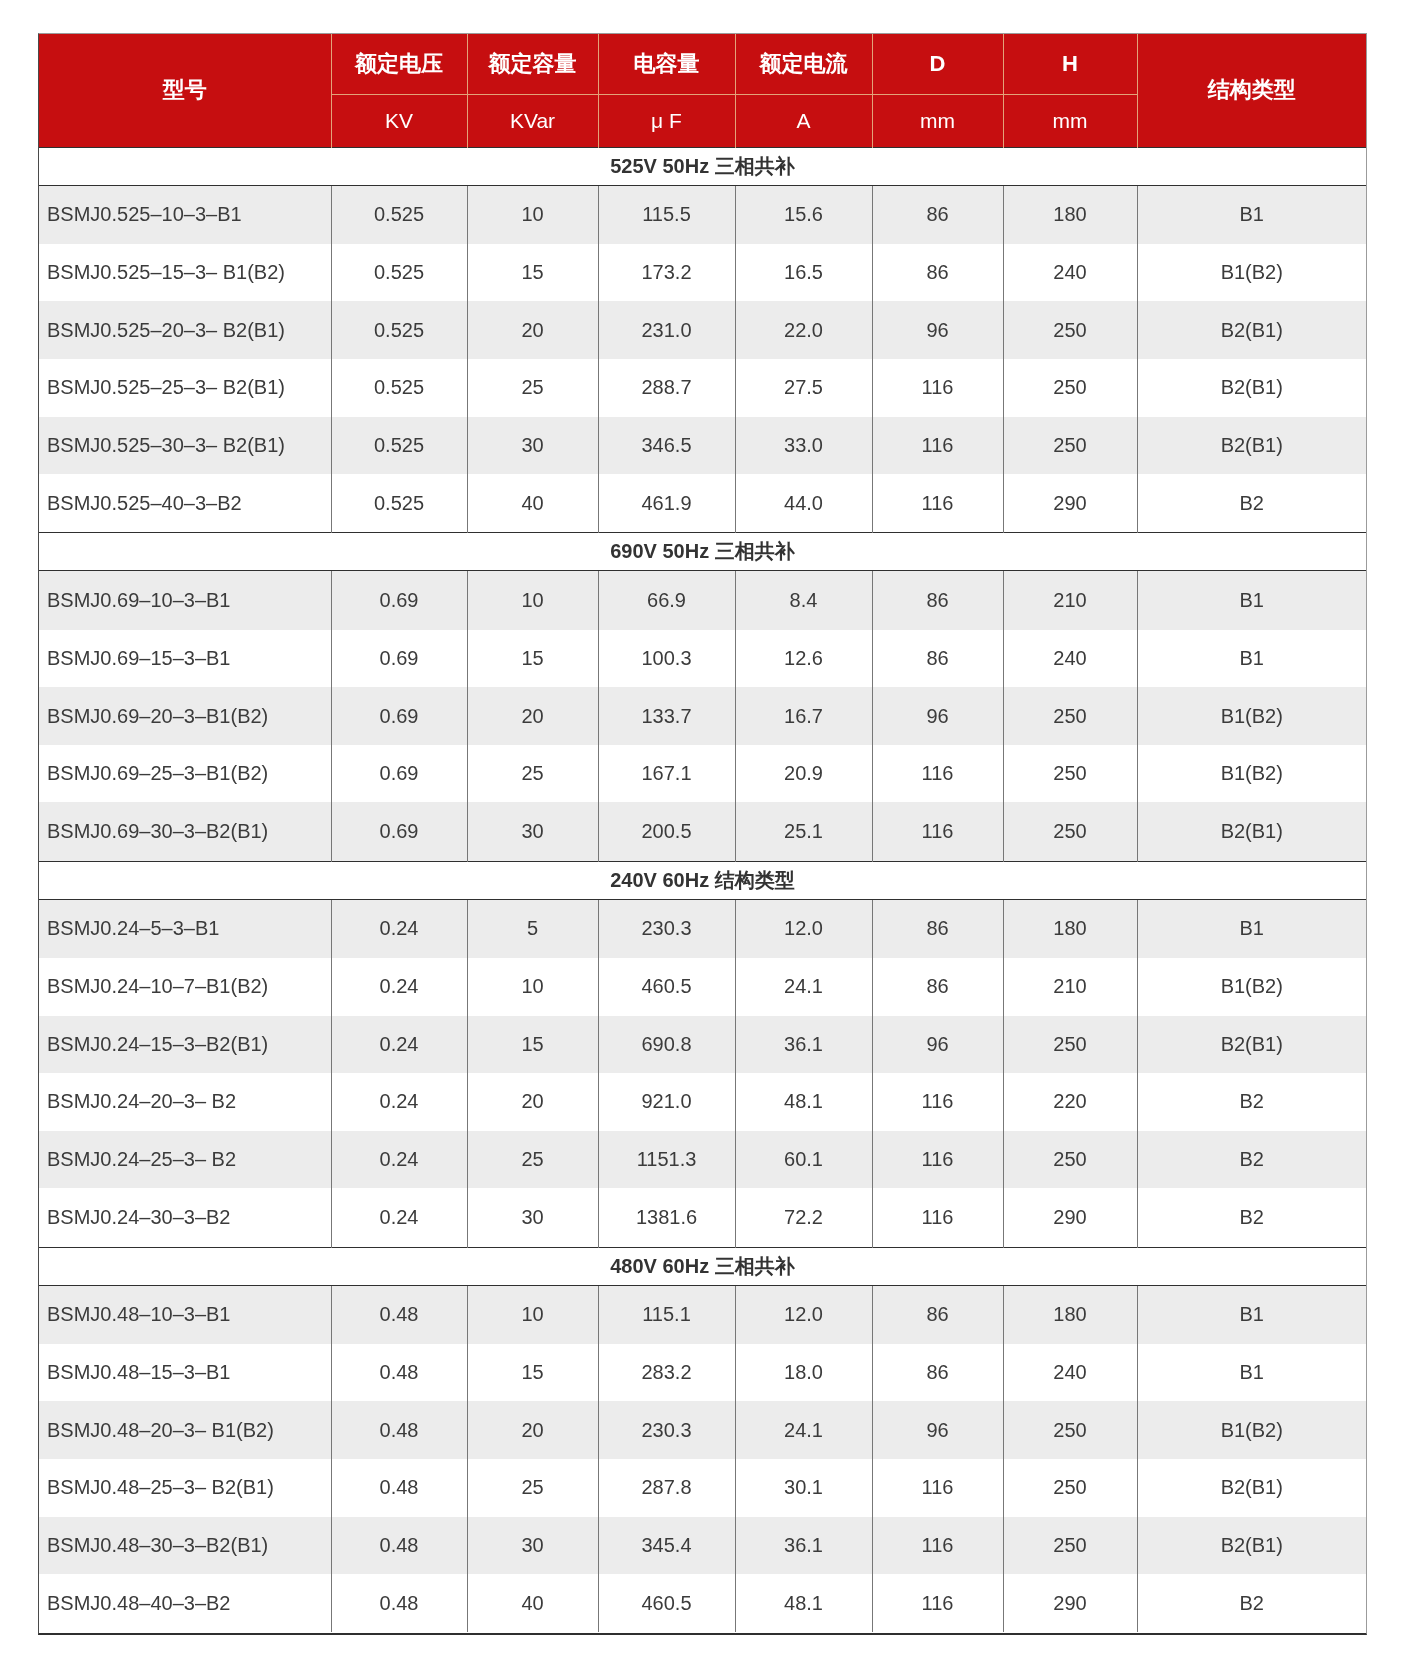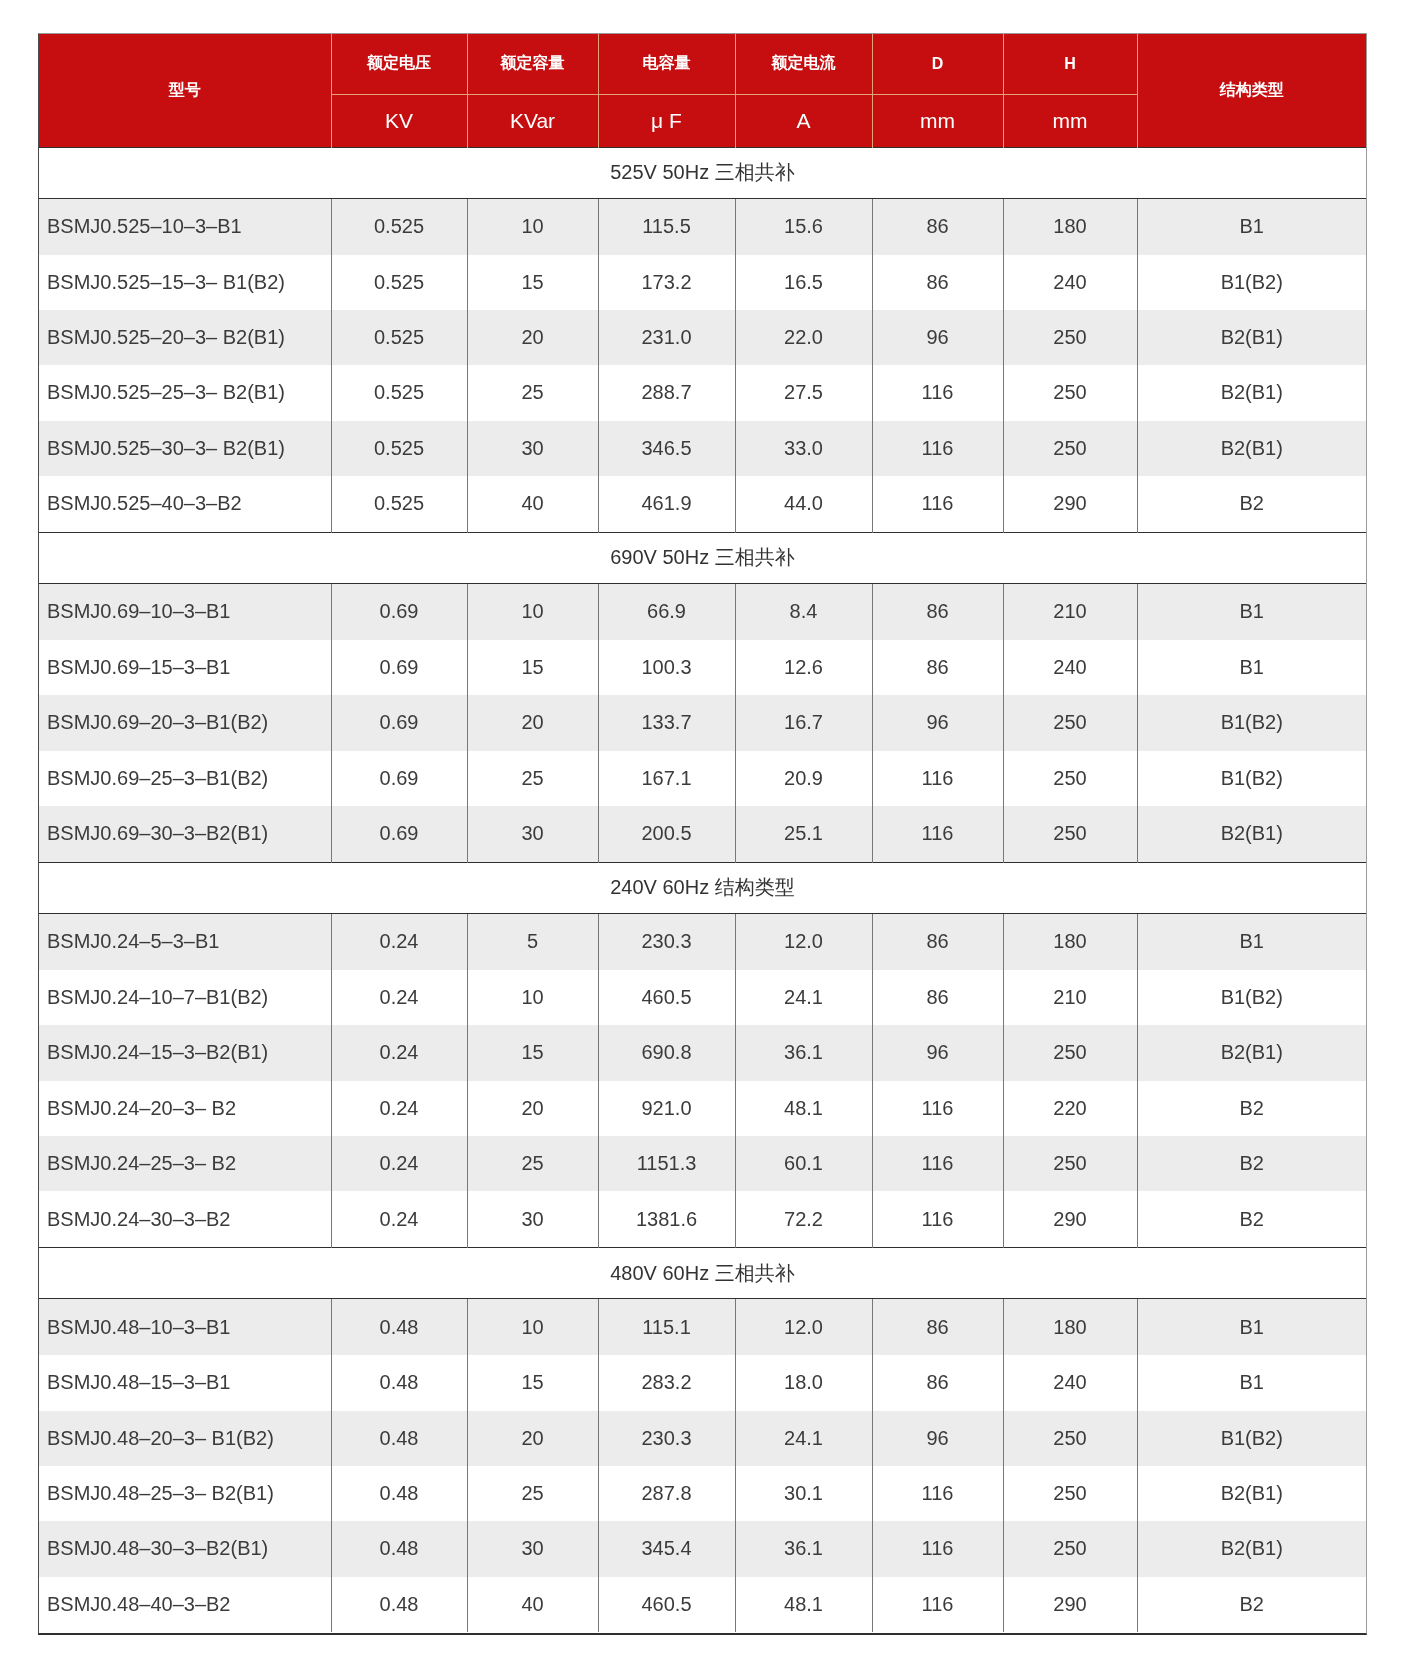--- a/index.html
+++ b/index.html
@@ -23,38 +23,38 @@
     border-collapse: collapse;
     table-layout: fixed;
   }
   
   thead th {
     background: #c60e10;
     color: #ffffff;
     text-align: center;
     vertical-align: middle;
     font-weight: 700;
-    font-size: 16px;
+    font-size: 22px;
     padding: 0;
   }
   thead tr.label-row { height: 60px; }
   thead tr.unit-row  { height: 53px; }
   thead tr.unit-row th { font-weight: 400; font-size: 21px; }
   thead th + th { border-left: 1px solid #e3a379; }
   thead tr.unit-row th { border-left: 1px solid #e3a379; }
   thead th.has-unit { border-bottom: 1px solid #e3a379; }
   
   tbody td {
     font-size: 20px;
     color: #3b3b3b;
     text-align: center;
     vertical-align: middle;
     padding: 0;
   }
-  tr.section-title-row { height: 51px; }
+  tr.section-title-row { height: 38px; font-weight: bold; }
   tr.section-title-row td {
     background: #ffffff;
     border-top: 1px solid #2f2f2f;
     border-bottom: 1px solid #2f2f2f;
     font-size: 20px;
     color: #333333;
   }
   tr.data-row.shade td { background: #ececec; }
   tr.data-row.plain td { background: #ffffff; }
   tr.data-row td + td { border-left: 1px solid #777777; }

